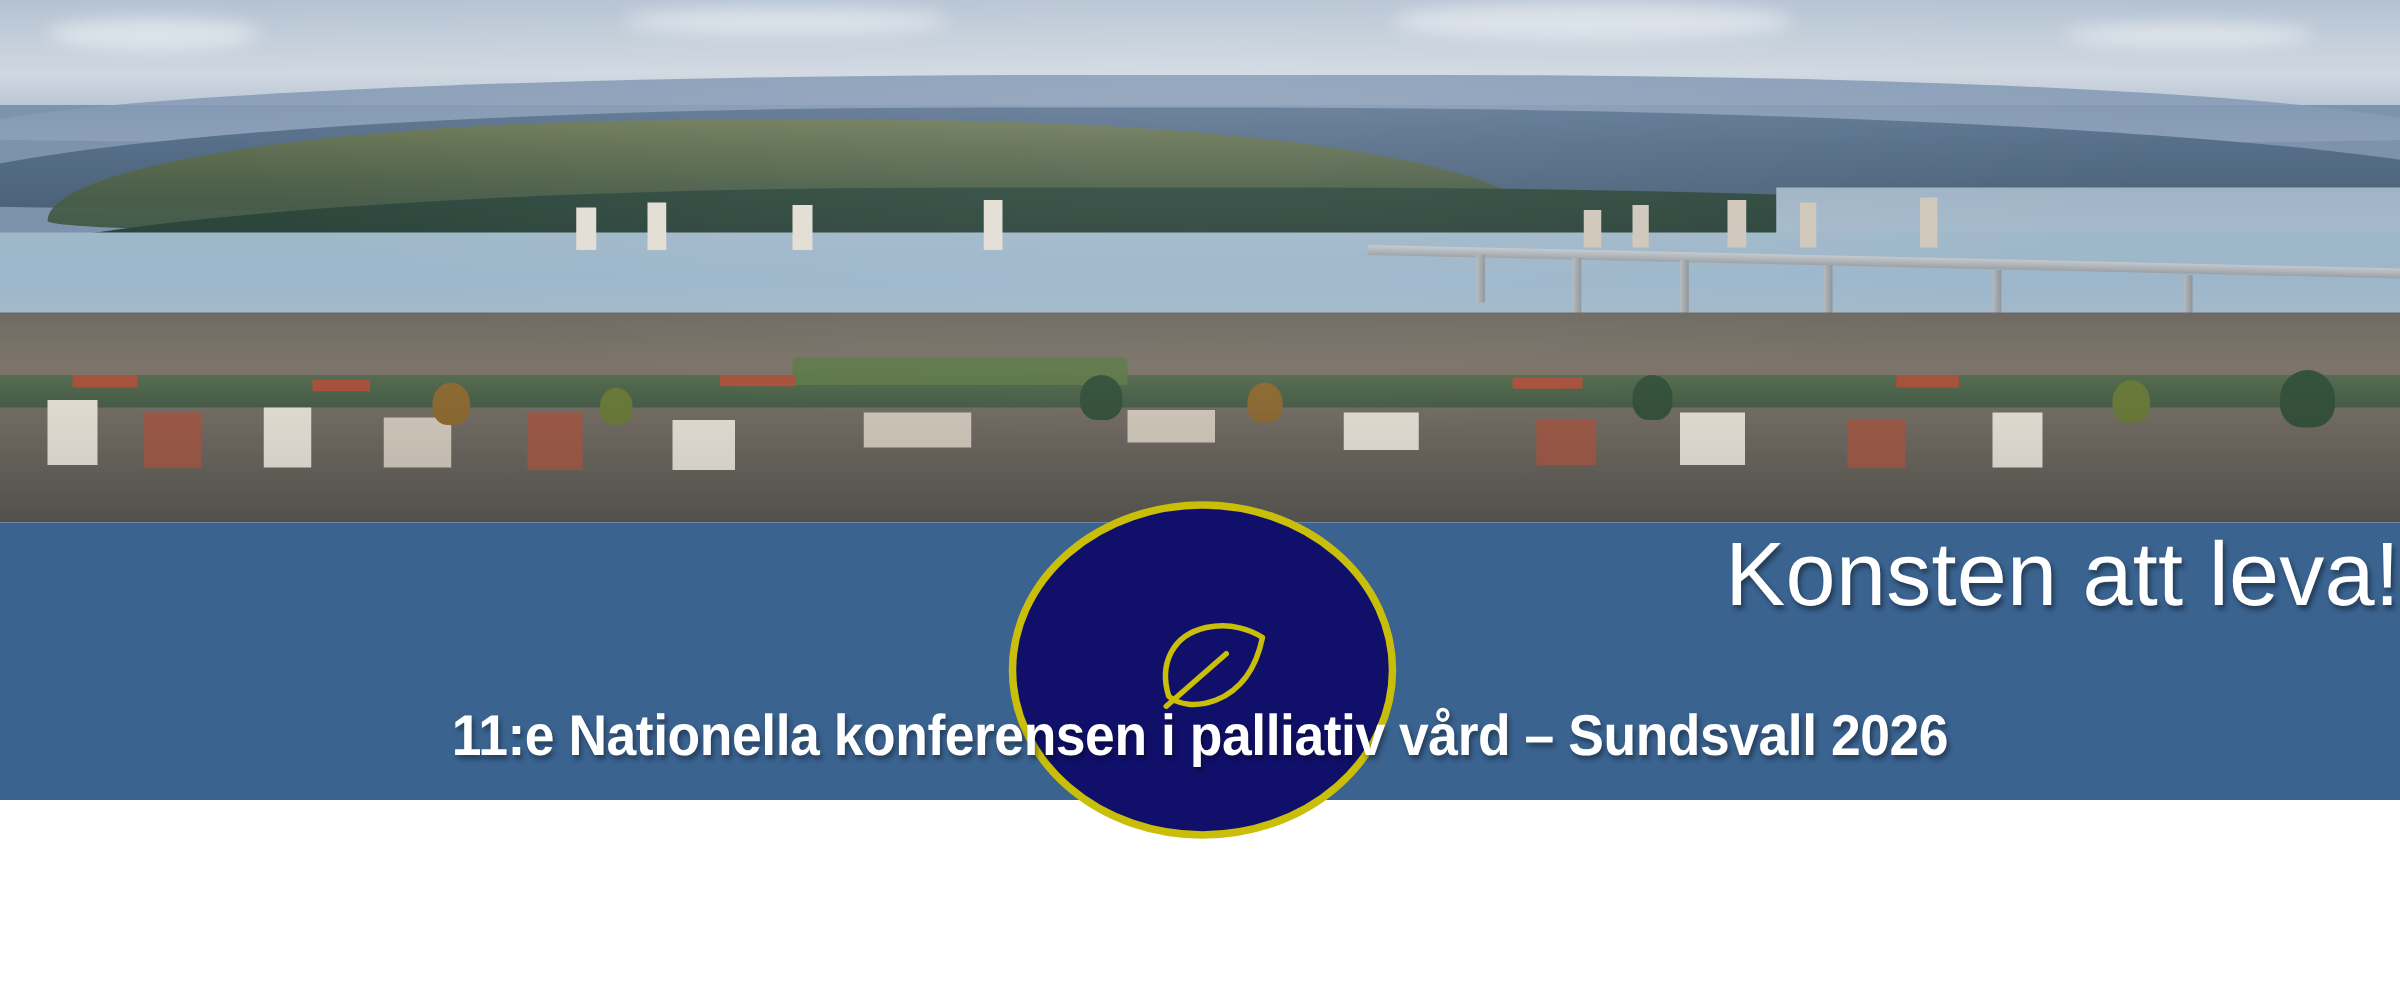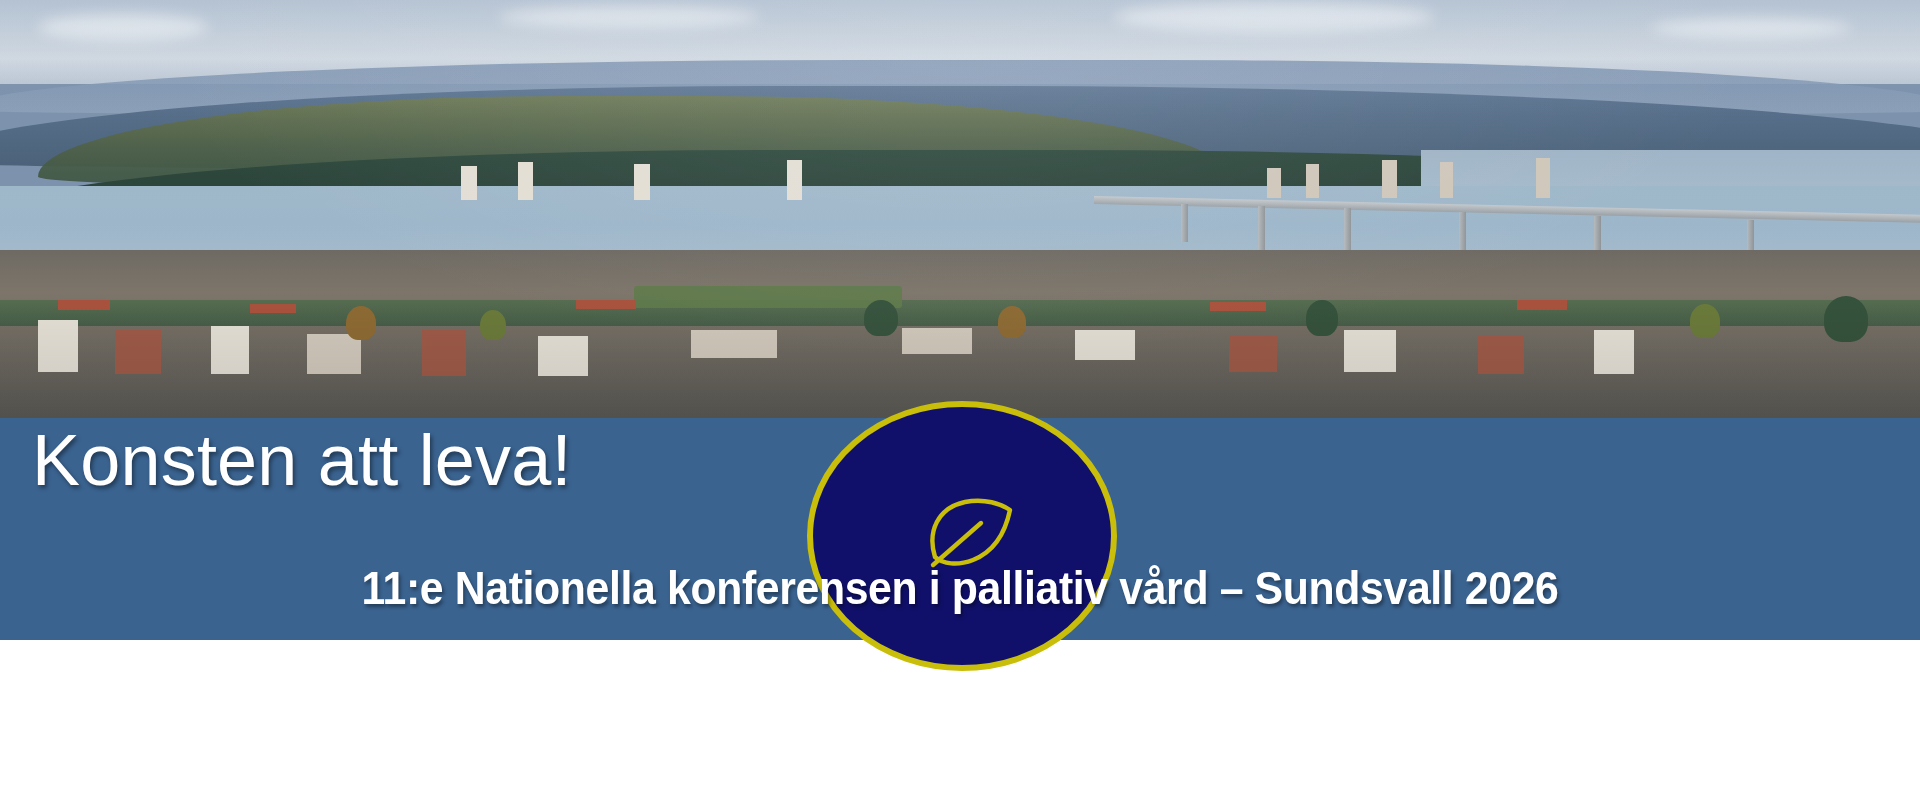--- a/index.html
+++ b/index.html
@@ -52,24 +52,24 @@
   .tree.o { background:#8d6a33; }
   .roof { position:absolute; background:#a8523d; }
   .veil { position:absolute; inset:0; background:
      radial-gradient(ellipse at 50% 10%, rgba(255,255,255,.10), rgba(0,0,0,0) 60%),
      linear-gradient(180deg, rgba(150,170,190,.14) 0%, rgba(0,0,0,0) 28%,
                      rgba(0,0,0,0) 72%, rgba(0,0,0,.10) 100%); }
 
   
   .banner { position:absolute; left:0; top:418px; width:1920px; height:222px;
             background:#3a6390; }
-  .title { position:absolute; left:0; top:424px; width:1920px; text-align:left;
+  .title { position:absolute; left:0; top:424px; width:1920px; text-align:right;
            font-size:72px; line-height:1; font-weight:300; color:#ffffff;
            letter-spacing:.2px; z-index:6;
-           text-shadow:2px 3px 4px rgba(0,0,0,.42);padding-left:32px; }
+           text-shadow:2px 3px 4px rgba(0,0,0,.42); }
   .subtitle { position:absolute; left:0; top:565px; width:1920px; text-align:center;
            font-size:46px; line-height:1; font-weight:bold; color:#ffffff;
            letter-spacing:-.4px; z-index:6;
            font-family:"Liberation Sans Narrow","Liberation Sans",sans-serif;
            transform:scaleX(.93); transform-origin:center;
            text-shadow:2px 3px 4px rgba(0,0,0,.38); }
 
   
   .emblem { position:absolute; left:805px; top:400px; width:314px; height:272px;
             z-index:4; }

